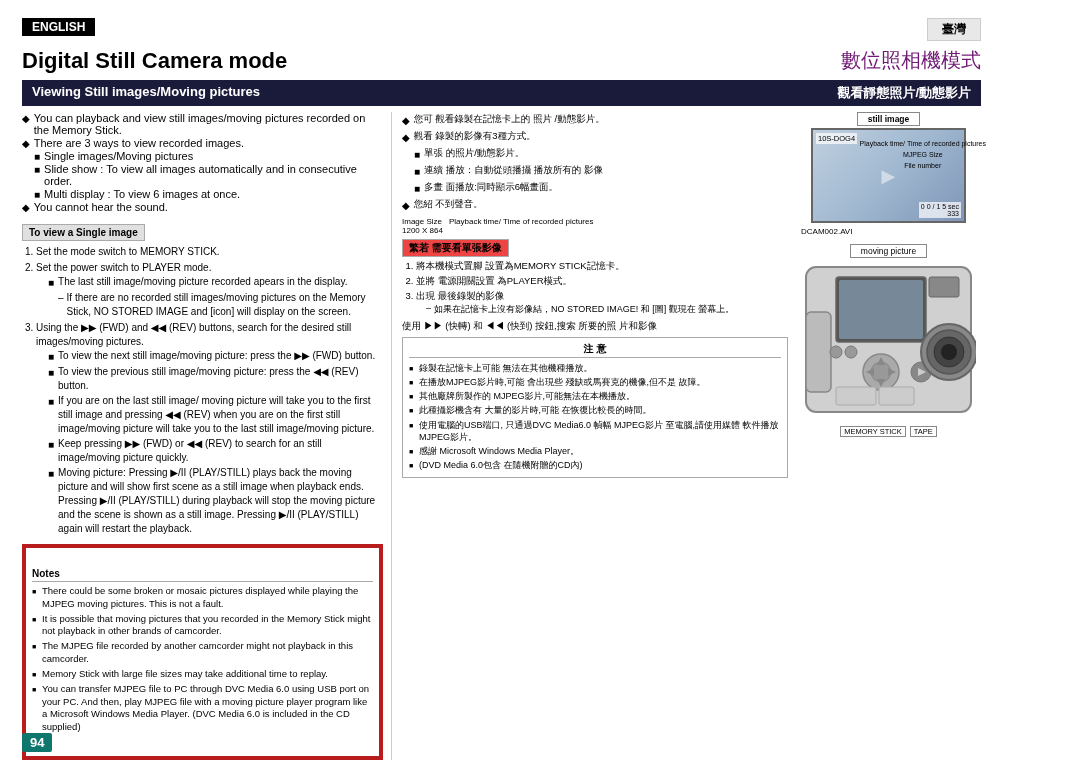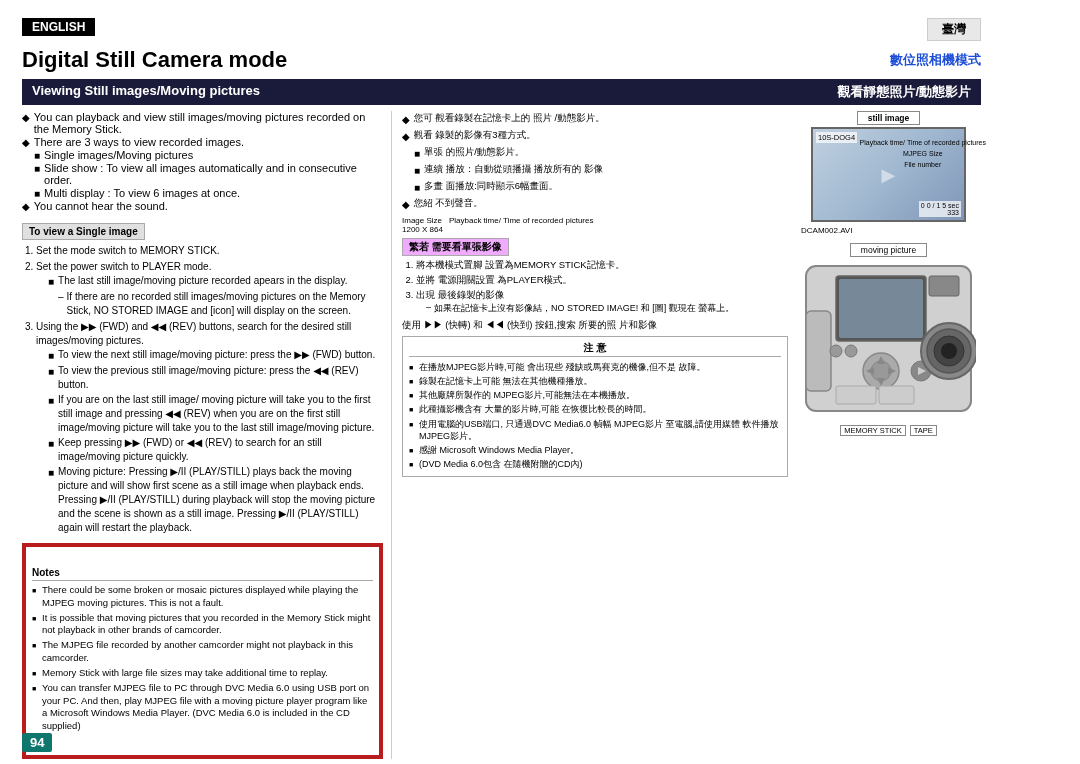--- a/index.html
+++ b/index.html
@@ -54,23 +54,23 @@
       margin-bottom: 6px;
     }
 
     .main-title-en {
       font-size: 22px;
       font-weight: bold;
       color: #000;
     }
 
     .main-title-zh {
-      font-size: 13px;
-      font-weight: bold;
-      color: #1d4ed8;
+      font-size: 20px;
+      font-weight: normal;
+      color: #701a75;
     }
 
     
     .section-bar {
       display: flex;
       justify-content: space-between;
       background: #1a1a3a;
       color: #fff;
       padding: 4px 10px;
       margin-bottom: 6px;
@@ -178,21 +178,21 @@
       left: 22px;
       background: #0f766e;
       color: #fff;
       font-size: 13px;
       font-weight: bold;
       padding: 2px 8px;
       border-radius: 2px;
     }
 
     .annotation-title {
-      background: #f0abfc;
+      background: #ef4444;
       border: 1px solid #aaa;
       padding: 1px 6px;
       font-size: 10px;
       font-weight: bold;
       display: inline-block;
       margin-bottom: 3px;
     }
 
     
     .right-notes-box {
@@ -440,22 +440,22 @@
           </ol>
 
           <div style="margin-top:4px; font-size:9.5px;">
             <span>使用 ▶▶ (快轉) 和 ◀◀ (快到) 按鈕,搜索 所要的照 片和影像</span>
           </div>
 
           
           <div class="right-notes-box">
             <div class="right-notes-title">注 意</div>
             <ul class="notes-list">
+              <li>錄製在記憶卡上可能 無法在其他機種播放。</li>
               <li>在播放MJPEG影片時,可能 會出現些 殘缺或馬賽克的機像,但不是 故障。</li>
-              <li>錄製在記憶卡上可能 無法在其他機種播放。</li>
               <li>其他廠牌所製作的 MJPEG影片,可能無法在本機播放。</li>
               <li>此種攝影機含有 大量的影片時,可能 在恢復比較長的時間。</li>
               <li>使用電腦的USB端口, 只通過DVC Media6.0 幀幅 MJPEG影片 至電腦,請使用媒體 軟件播放 MJPEG影片。</li>
               <li>感謝 Microsoft Windows Media Player。</li>
               <li>(DVD Media 6.0包含 在隨機附贈的CD內)</li>
             </ul>
           </div>
         </div>
 
         <div class="camera-img-col">

